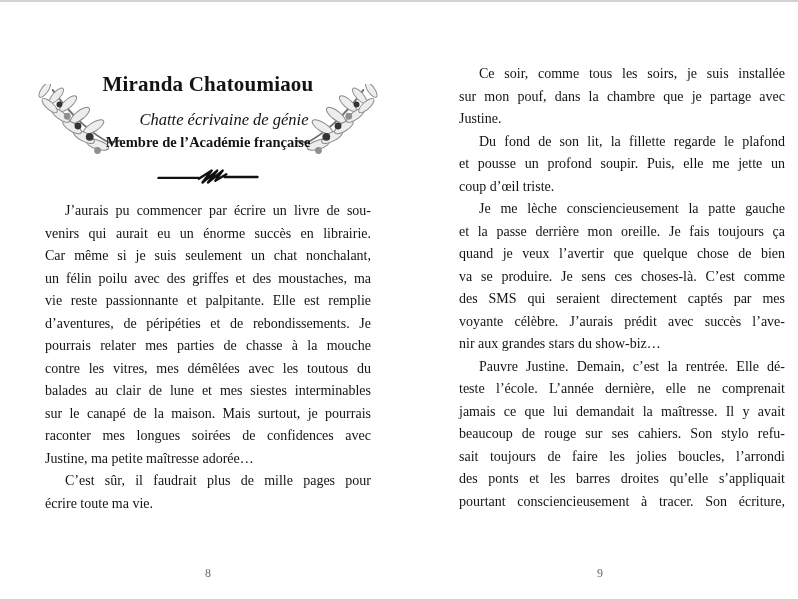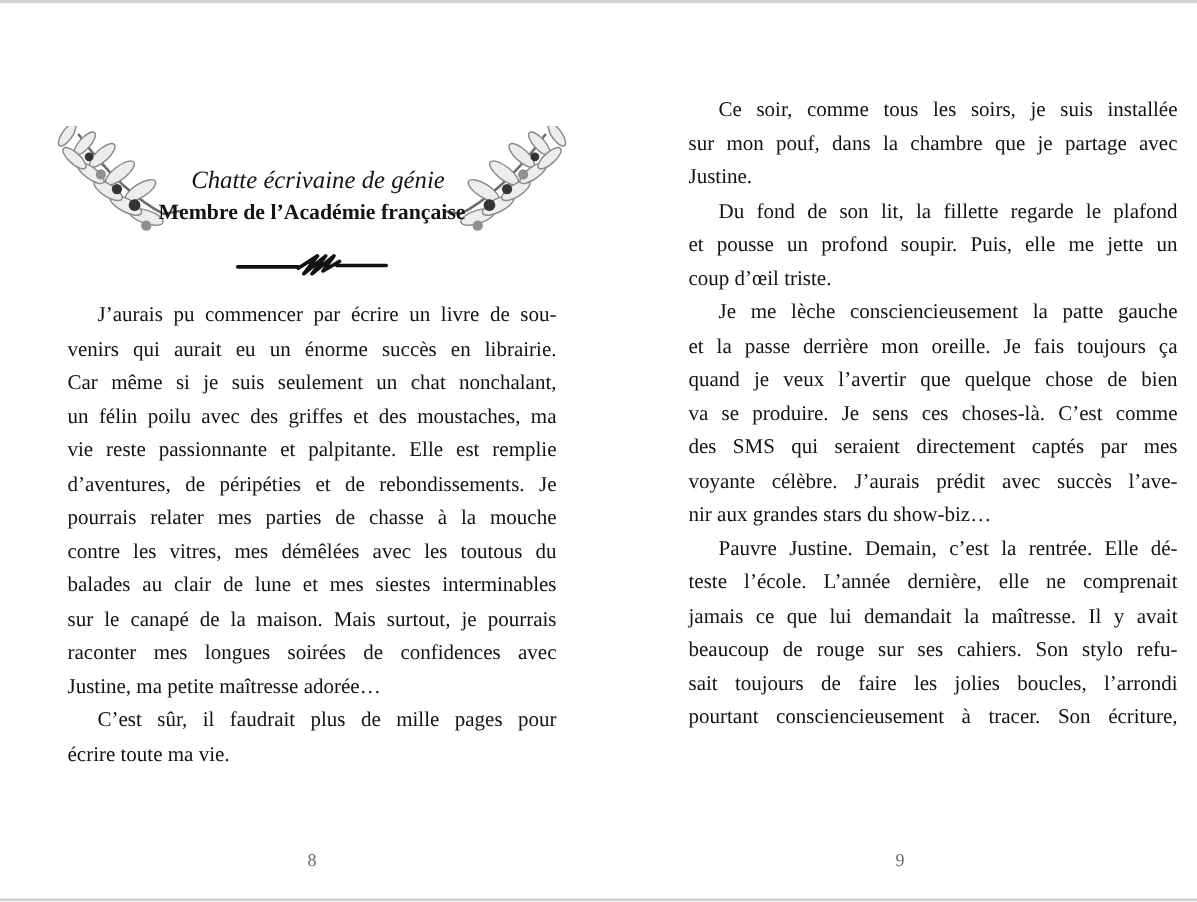--- a/index.html
+++ b/index.html
@@ -8,21 +8,21 @@
     overflow:hidden;font-family:"Liberation Serif","DejaVu Serif",serif;color:#131313;
   }
   .edge{position:absolute;left:0;width:798px;height:2px;background:#d2d2d2;}
   .edge.top{top:0;}
   .edge.bottom{bottom:0;}
   .page{position:absolute;top:0;height:601px;width:326px;}
   .page.left{left:45px;}
   .page.right{left:437px;}
   .hdr-author{position:absolute;top:72px;left:0;width:100%;text-align:center;
     font-size:21px;font-weight:bold;letter-spacing:.2px;}
-  .hdr-role{position:absolute;top:110px;left:4px;width:100%;text-align:center;
+  .hdr-role{position:absolute;top:110px;left:16px;width:100%;text-align:center;
     font-size:16.5px;font-style:italic;}
   .hdr-affil{position:absolute;top:134px;left:0;width:100%;text-align:center;
     font-size:14.5px;font-weight:bold;}
   .branch{position:absolute;top:84px;width:88px;height:80px;}
   .branch.l{left:-12px;}
   .branch.r{right:-12px;transform:scaleX(-1);}
   .divider{position:absolute;top:166px;left:0;width:100%;text-align:center;}
   .divider svg{width:110px;height:22px;}
   .body{position:absolute;left:0;width:326px;font-size:14px;line-height:22.5px;}
   .page.left  .body{top:200px;}
@@ -83,20 +83,21 @@
         <ellipse class="leaf" cx="17" cy="22" rx="10" ry="3.8" transform="rotate(42 17 22)"></ellipse>
         <ellipse class="leaf" cx="12" cy="6" rx="9" ry="3.5" transform="rotate(-55 12 6)"></ellipse>
         <circle class="olive-dark" cx="58" cy="54" r="4"></circle>
         <circle class="olive-dark" cx="46" cy="43" r="3.5"></circle>
         <circle class="olive-lite" cx="35" cy="33" r="3.5"></circle>
         <circle class="olive-dark" cx="27" cy="21" r="3"></circle>
         <circle class="olive-lite" cx="66" cy="68" r="3.5"></circle>
       </svg>
     </span>
 
+    <div class="hdr-author">Miranda Chatoumiaou</div>
     <div class="hdr-role">Chatte écrivaine de génie</div>
     <div class="hdr-affil">Membre de l’Académie française</div>
 
     <div class="divider">
       <svg viewBox="0 0 120 22" xmlns="http://www.w3.org/2000/svg">
         <path class="squig" d="M6 12 H50"></path>
         <path class="squig" d="M50 13 L64 4 L54 17 L70 4 L60 17 L76 4 L68 15 L80 8"></path>
         <path class="squig" d="M78 11 H114"></path>
       </svg>
     </div>
@@ -145,18 +146,19 @@
           <div class="line">des SMS qui seraient directement captés par mes</div>
           <div class="line">voyante célèbre. J’aurais prédit avec succès l’ave-</div>
           <div class="line last">nir aux grandes stars du show-biz…</div>
         </div>
         <div class="para">
           <div class="line indent">Pauvre Justine. Demain, c’est la rentrée. Elle dé-</div>
           <div class="line">teste l’école. L’année dernière, elle ne comprenait</div>
           <div class="line">jamais ce que lui demandait la maîtresse. Il y avait</div>
           <div class="line">beaucoup de rouge sur ses cahiers. Son stylo refu-</div>
           <div class="line">sait toujours de faire les jolies boucles, l’arrondi</div>
+          <div class="line">des ponts et les barres droites qu’elle s’appliquait</div>
           <div class="line">pourtant consciencieusement à tracer. Son écriture,</div>
         </div>
       </div>
     <div class="folio">9</div>
   </div>
 </div>
 
 </body></html>

